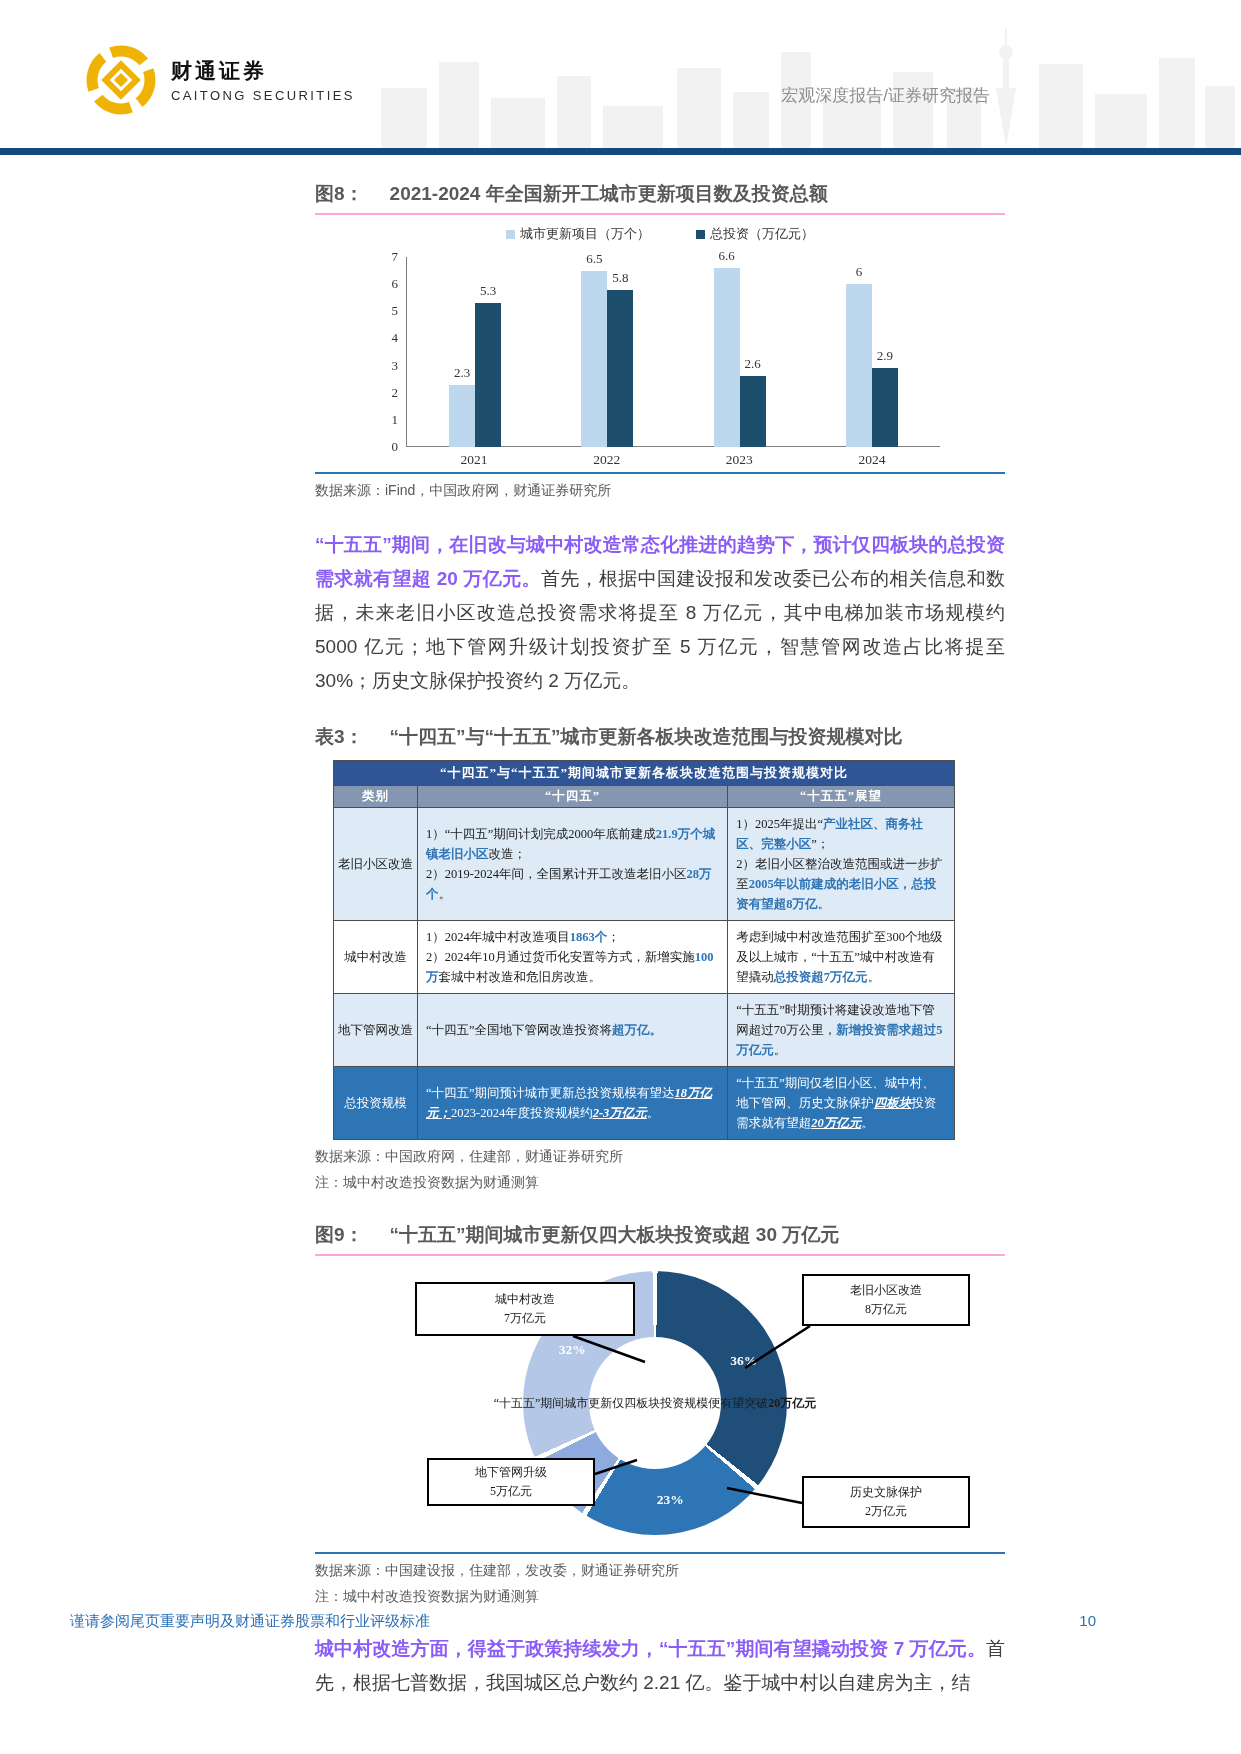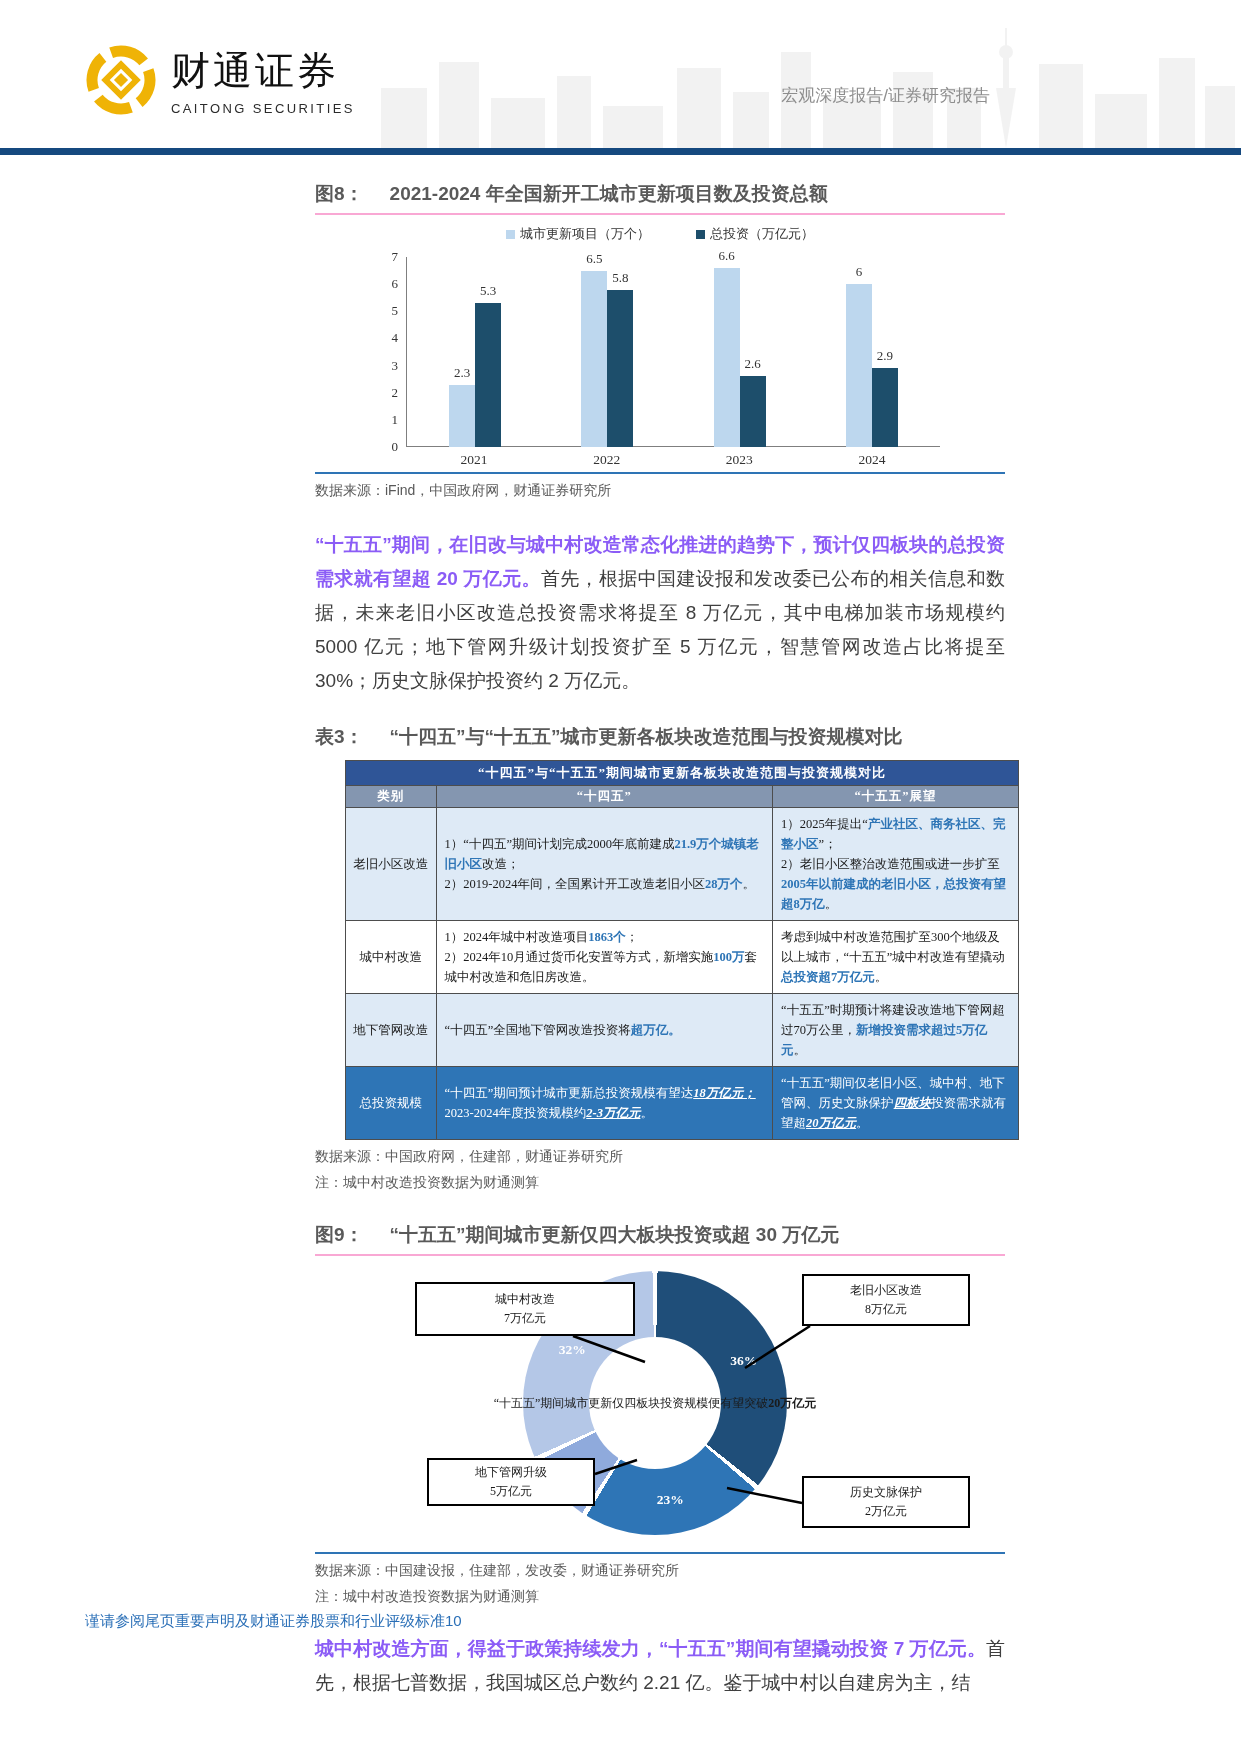--- a/index.html
+++ b/index.html
@@ -3,21 +3,21 @@
 <meta charset="utf-8">
 <style>
   * { margin:0; padding:0; box-sizing:border-box; }
   body { font-family:"Liberation Sans","DejaVu Sans",sans-serif; background:#fff; }
   .page { position:relative; width:1241px; height:1754px; background:#fff; overflow:hidden; }
 
   
   .header { position:relative; height:148px; overflow:hidden; }
   .skyline { position:absolute; right:0; bottom:0; opacity:.55; }
   .brand { position:absolute; left:85px; top:44px; display:flex; align-items:center; gap:14px; }
-  .brand-text .cn { font-size:39px; font-weight:400; letter-spacing:3px; color:#111; }
+  .brand-text .cn { font-size:21px; font-weight:700; letter-spacing:3px; color:#111; }
   .brand-text .en { font-size:13px; letter-spacing:2.4px; color:#2b2b2b; margin-top:3px; }
   .header-right { position:absolute; right:251px; top:84px; font-size:17px; color:#8e8e8e; }
   .top-rule { height:7px; background:#15497F; }
 
   
   .content { width:690px; margin-left:315px; }
   .fig-title { display:flex; gap:26px; font-size:19px; font-weight:bold; color:#595959;
                padding-bottom:6px; border-bottom:2px solid #f9a8d4; }
   .fig-title .lbl { flex:none; }
   .src { font-size:14px; color:#595959; margin-top:8px; }
@@ -41,21 +41,21 @@
   .barlabel { position:absolute; left:50%; transform:translateX(-50%); font-size:13px; color:#333; white-space:nowrap; }
   .catrow { display:flex; justify-content:space-between; padding:0 42px; margin-left:26px; }
   .catlabel { width:52px; text-align:center; font-size:13.5px; color:#333; margin-top:5px; }
 
   
   .para { font-size:19px; line-height:34px; color:#3f3f3f; text-align:justify; }
   .lead { font-weight:bold; color:#8b5cf6; }
 
   
   .tbl-title { display:flex; gap:26px; font-size:19px; font-weight:bold; color:#595959; margin-bottom:10px; }
-  table.t3 { border-collapse:collapse; width:674px; margin-left:30px;
+  table.t3 { border-collapse:collapse; width:622px; margin-left:18px;
              font-family:"Liberation Serif","DejaVu Serif",serif; font-size:12.5px; color:#1a1a1a; }
   table.t3 th, table.t3 td { border:1px solid #4d4d4d; vertical-align:middle; }
   .t3 .hdr1 { background:#2F5597; color:#fff; font-size:13px; font-weight:bold; text-align:center; padding:3px 4px; letter-spacing:1px; }
   .t3 .hdr2 { background:#8496B0; color:#fff; font-weight:bold; text-align:center; padding:2px 4px; letter-spacing:1px; }
   .t3 td { padding:6px 8px; line-height:1.6; white-space:pre-wrap; }
   .t3 td.cat { text-align:center; white-space:nowrap; padding:6px 4px; }
   .t3 .row-light { background:#DEEAF6; }
   .t3 .row-white { background:#ffffff; }
   .t3 .row-blue  { background:#2E75B6; color:#fff; }
   .t3 .col-cat { width:82px; } .t3 .col-145 { width:312px; } .t3 .col-155 { width:228px; }
@@ -69,22 +69,22 @@
   .hole { position:absolute; left:274px; top:77px; width:132px; height:132px; border-radius:50%;
           background:#fff; display:flex; flex-direction:row; justify-content:center; align-items:center; }
   .hole div { font-size:12px; line-height:18px; color:#1a1a1a; white-space:nowrap; }
   .hole div.b { font-weight:bold; }
   .pct { position:absolute; transform:translate(-50%,-50%); color:#fff; font-weight:bold; font-size:13.5px; }
   .callout { position:absolute; border:2.5px solid #000; background:#fff; display:flex; flex-direction:column;
              justify-content:center; align-items:center; font-size:12px; line-height:19px; color:#1a1a1a; z-index:2; }
   .lines { position:absolute; left:0; top:0; z-index:1; }
 
   
-  .footer { position:absolute; left:85px; top:1612px; width:1026px; display:flex;
-            font-size:15px; color:#2a6fb7; }
+  .footer { position:absolute; left:70px; top:1612px; width:1026px; display:flex;
+            justify-content:space-between; font-size:15px; color:#2a6fb7; }
 </style>
 </head>
 <body>
 <div class="page">
 
   <div class="header">
     <svg class="skyline" width="880" height="120" viewBox="0 0 880 120">
       <g fill="#e9e9e9">
         <rect x="20" y="60" width="46" height="60"></rect>
           <rect x="78" y="34" width="40" height="86"></rect>

